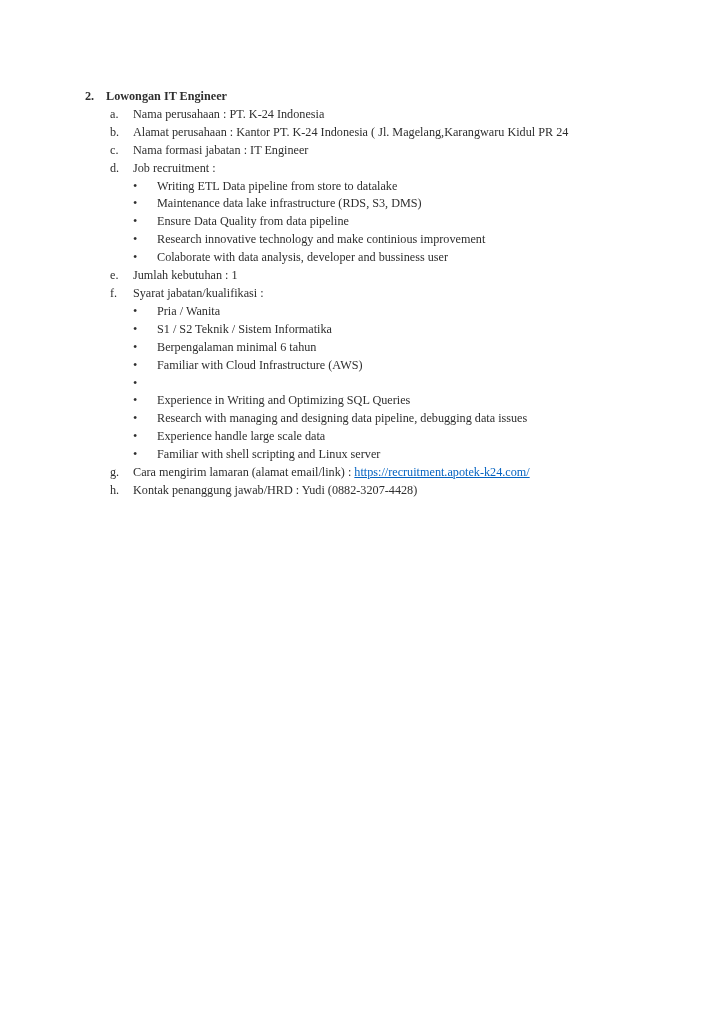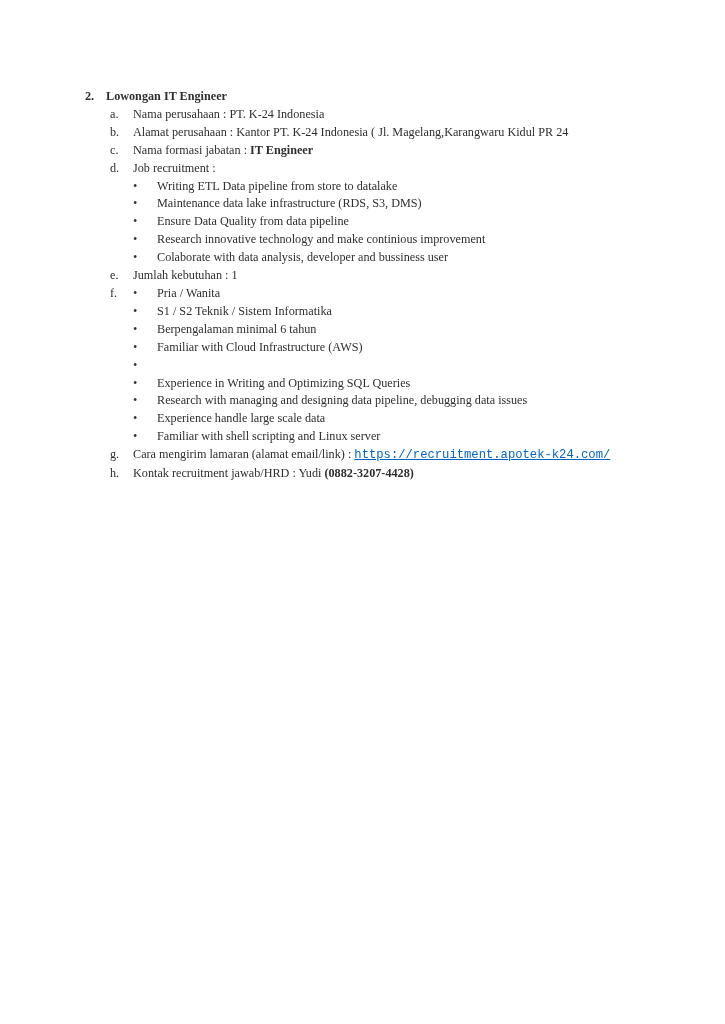--- a/index.html
+++ b/index.html
@@ -28,26 +28,25 @@
     display: flex;
     font-weight: bold;
   }
   .heading .num { width: 21px; flex: 0 0 21px; }
   .item { display: flex; }
   .item .letter { margin-left: 25px; width: 23px; flex: 0 0 23px; }
   .item .body { flex: 1 1 auto; min-width: 0; }
   .bullet-row { display: flex; }
   .bullet-row .glyph { width: 24px; flex: 0 0 24px; }
   .bullet-row .btext { flex: 1 1 auto; min-width: 0; }
-  .bold { font-weight: bold; }
+  .bold { font-weight: normal; }
   a.doclink {
     color: #0563c1;
     text-decoration: underline;
     cursor: pointer;
-    font-family: Liberation Mono, monospace;
   }
 </style>
 </head>
 <body>
 
 <div class="page">
   <div class="content">
 
     <div class="heading">
       <span class="num nowrap">2.</span>
@@ -99,20 +98,21 @@
     </div>
 
     <div class="item">
       <span class="letter nowrap">e.</span>
       <div class="body nowrap">Jumlah kebutuhan : 1</div>
     </div>
 
     <div class="item">
       <span class="letter nowrap">f.</span>
       <div class="body">
+        <div class="nowrap">Syarat jabatan/kualifikasi :</div>
         <div class="bullet-row">
           <span class="glyph">•</span>
           <div class="btext nowrap">Pria / Wanita</div>
         </div>
         <div class="bullet-row">
           <span class="glyph">•</span>
           <div class="btext nowrap">S1 / S2 Teknik / Sistem Informatika</div>
         </div>
         <div class="bullet-row">
           <span class="glyph">•</span>
@@ -146,17 +146,17 @@
       </div>
     </div>
 
     <div class="item">
       <span class="letter nowrap">g.</span>
       <div class="body nowrap"><span>Cara mengirim lamaran (alamat email/link) : </span><a class="doclink">https://recruitment.apotek-k24.com/</a></div>
     </div>
 
     <div class="item">
       <span class="letter nowrap">h.</span>
-      <div class="body nowrap"><span>Kontak recruitment jawab/HRD : Yudi </span><span class="bold">(0882-3207-4428)</span></div>
+      <div class="body nowrap"><span>Kontak penanggung jawab/HRD : Yudi </span><span class="bold">(0882-3207-4428)</span></div>
     </div>
 
   </div>
 </div>
 
 </body></html>

